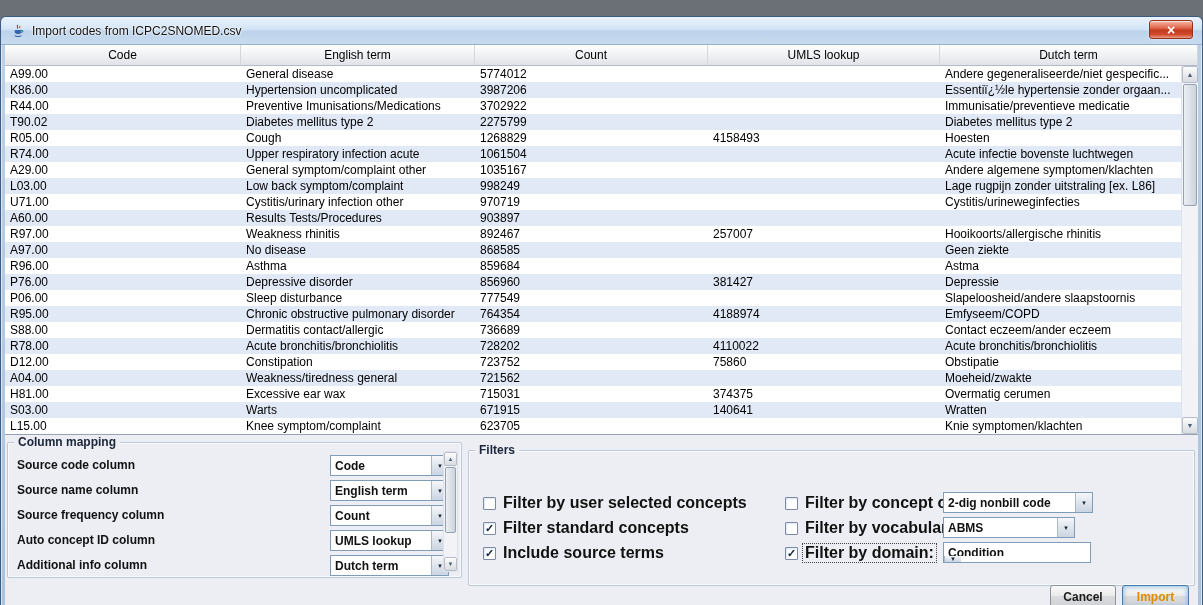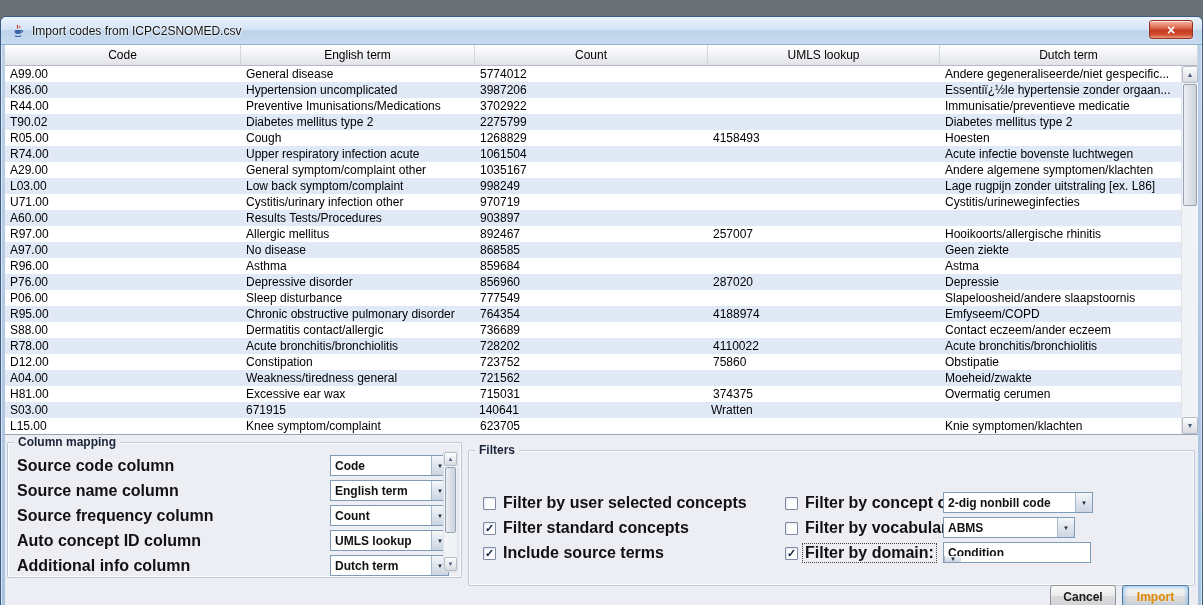--- a/index.html
+++ b/index.html
@@ -65,21 +65,21 @@
   
   .panel { position:absolute; top:390px; left:0; right:0; height:146px; }
   .groupbox { position:absolute; border:1px solid #bcc7d8; border-radius:2px;
     box-shadow: inset 1px 1px 0 #fafbfd, inset -1px -1px 0 #fafbfd; }
   .gb-title { position:absolute; top:-8px; left:6px; background:#eceef4; padding:0 4px;
     font-size:12px; font-weight:bold; color:#1b2438; white-space:nowrap; }
   .gb-mapping { left:2px; top:7px; width:455px; height:136px; }
   .gb-filters { left:463px; top:15px; right:3px; height:136px;padding-left:29px; }
 
   .map-label { position:absolute; left:9px; height:21px; line-height:21px;
-    font-size:16px; font-weight:bold; color:#111; white-space:nowrap; }
+    font-size:12px; font-weight:bold; color:#111; white-space:nowrap; }
   .map-combo { position:absolute; left:322px; width:119px; }
   .mr0 { top:12px; } .mr1 { top:37px; } .mr2 { top:62px; } .mr3 { top:87px; } .mr4 { top:112px; }
 
   .combo { height:21px; background:#fff; border:1px solid #7f9db9; display:flex; align-items:stretch; }
   .combo-value { flex:1; font-size:12px; font-weight:bold; color:#111; padding:1px 4px 0;
     line-height:18px; white-space:nowrap; overflow:hidden; }
   .combo-btn { width:17px; border-left:1px solid #aab8cc;
     background:linear-gradient(#f5f7fa,#dfe5ed 50%,#cbd4e2);
     display:flex; align-items:center; justify-content:center; font-size:6px; color:#1d2533; }
 
@@ -198,21 +198,21 @@
             <div class="td c4">Cystitis/urineweginfecties</div>
           </div>
           <div class="tr alt">
             <div class="td c0">A60.00</div>
             <div class="td c1">Results Tests/Procedures</div>
             <div class="td c2">903897</div>
             <div class="td c3"></div>
           </div>
           <div class="tr">
             <div class="td c0">R97.00</div>
-            <div class="td c1">Allergic mellitus</div>
+            <div class="td c1">Weakness rhinitis</div>
             <div class="td c2">892467</div>
             <div class="td c3">257007</div>
             <div class="td c4">Hooikoorts/allergische rhinitis</div>
           </div>
           <div class="tr alt">
             <div class="td c0">A97.00</div>
             <div class="td c1">No disease</div>
             <div class="td c2">868585</div>
             <div class="td c3"></div>
             <div class="td c4">Geen ziekte</div>
@@ -221,21 +221,21 @@
             <div class="td c0">R96.00</div>
             <div class="td c1">Asthma</div>
             <div class="td c2">859684</div>
             <div class="td c3"></div>
             <div class="td c4">Astma</div>
           </div>
           <div class="tr alt">
             <div class="td c0">P76.00</div>
             <div class="td c1">Depressive disorder</div>
             <div class="td c2">856960</div>
-            <div class="td c3">287020</div>
+            <div class="td c3">381427</div>
             <div class="td c4">Depressie</div>
           </div>
           <div class="tr">
             <div class="td c0">P06.00</div>
             <div class="td c1">Sleep disturbance</div>
             <div class="td c2">777549</div>
             <div class="td c3"></div>
             <div class="td c4">Slapeloosheid/andere slaapstoornis</div>
           </div>
           <div class="tr alt">
@@ -275,20 +275,21 @@
           </div>
           <div class="tr">
             <div class="td c0">H81.00</div>
             <div class="td c1">Excessive ear wax</div>
             <div class="td c2">715031</div>
             <div class="td c3">374375</div>
             <div class="td c4">Overmatig cerumen</div>
           </div>
           <div class="tr alt">
             <div class="td c0">S03.00</div>
+            <div class="td c1">Warts</div>
             <div class="td c2">671915</div>
             <div class="td c3">140641</div>
             <div class="td c4">Wratten</div>
           </div>
           <div class="tr">
             <div class="td c0">L15.00</div>
             <div class="td c1">Knee symptom/complaint</div>
             <div class="td c2">623705</div>
             <div class="td c3"></div>
             <div class="td c4">Knie symptomen/klachten</div>

